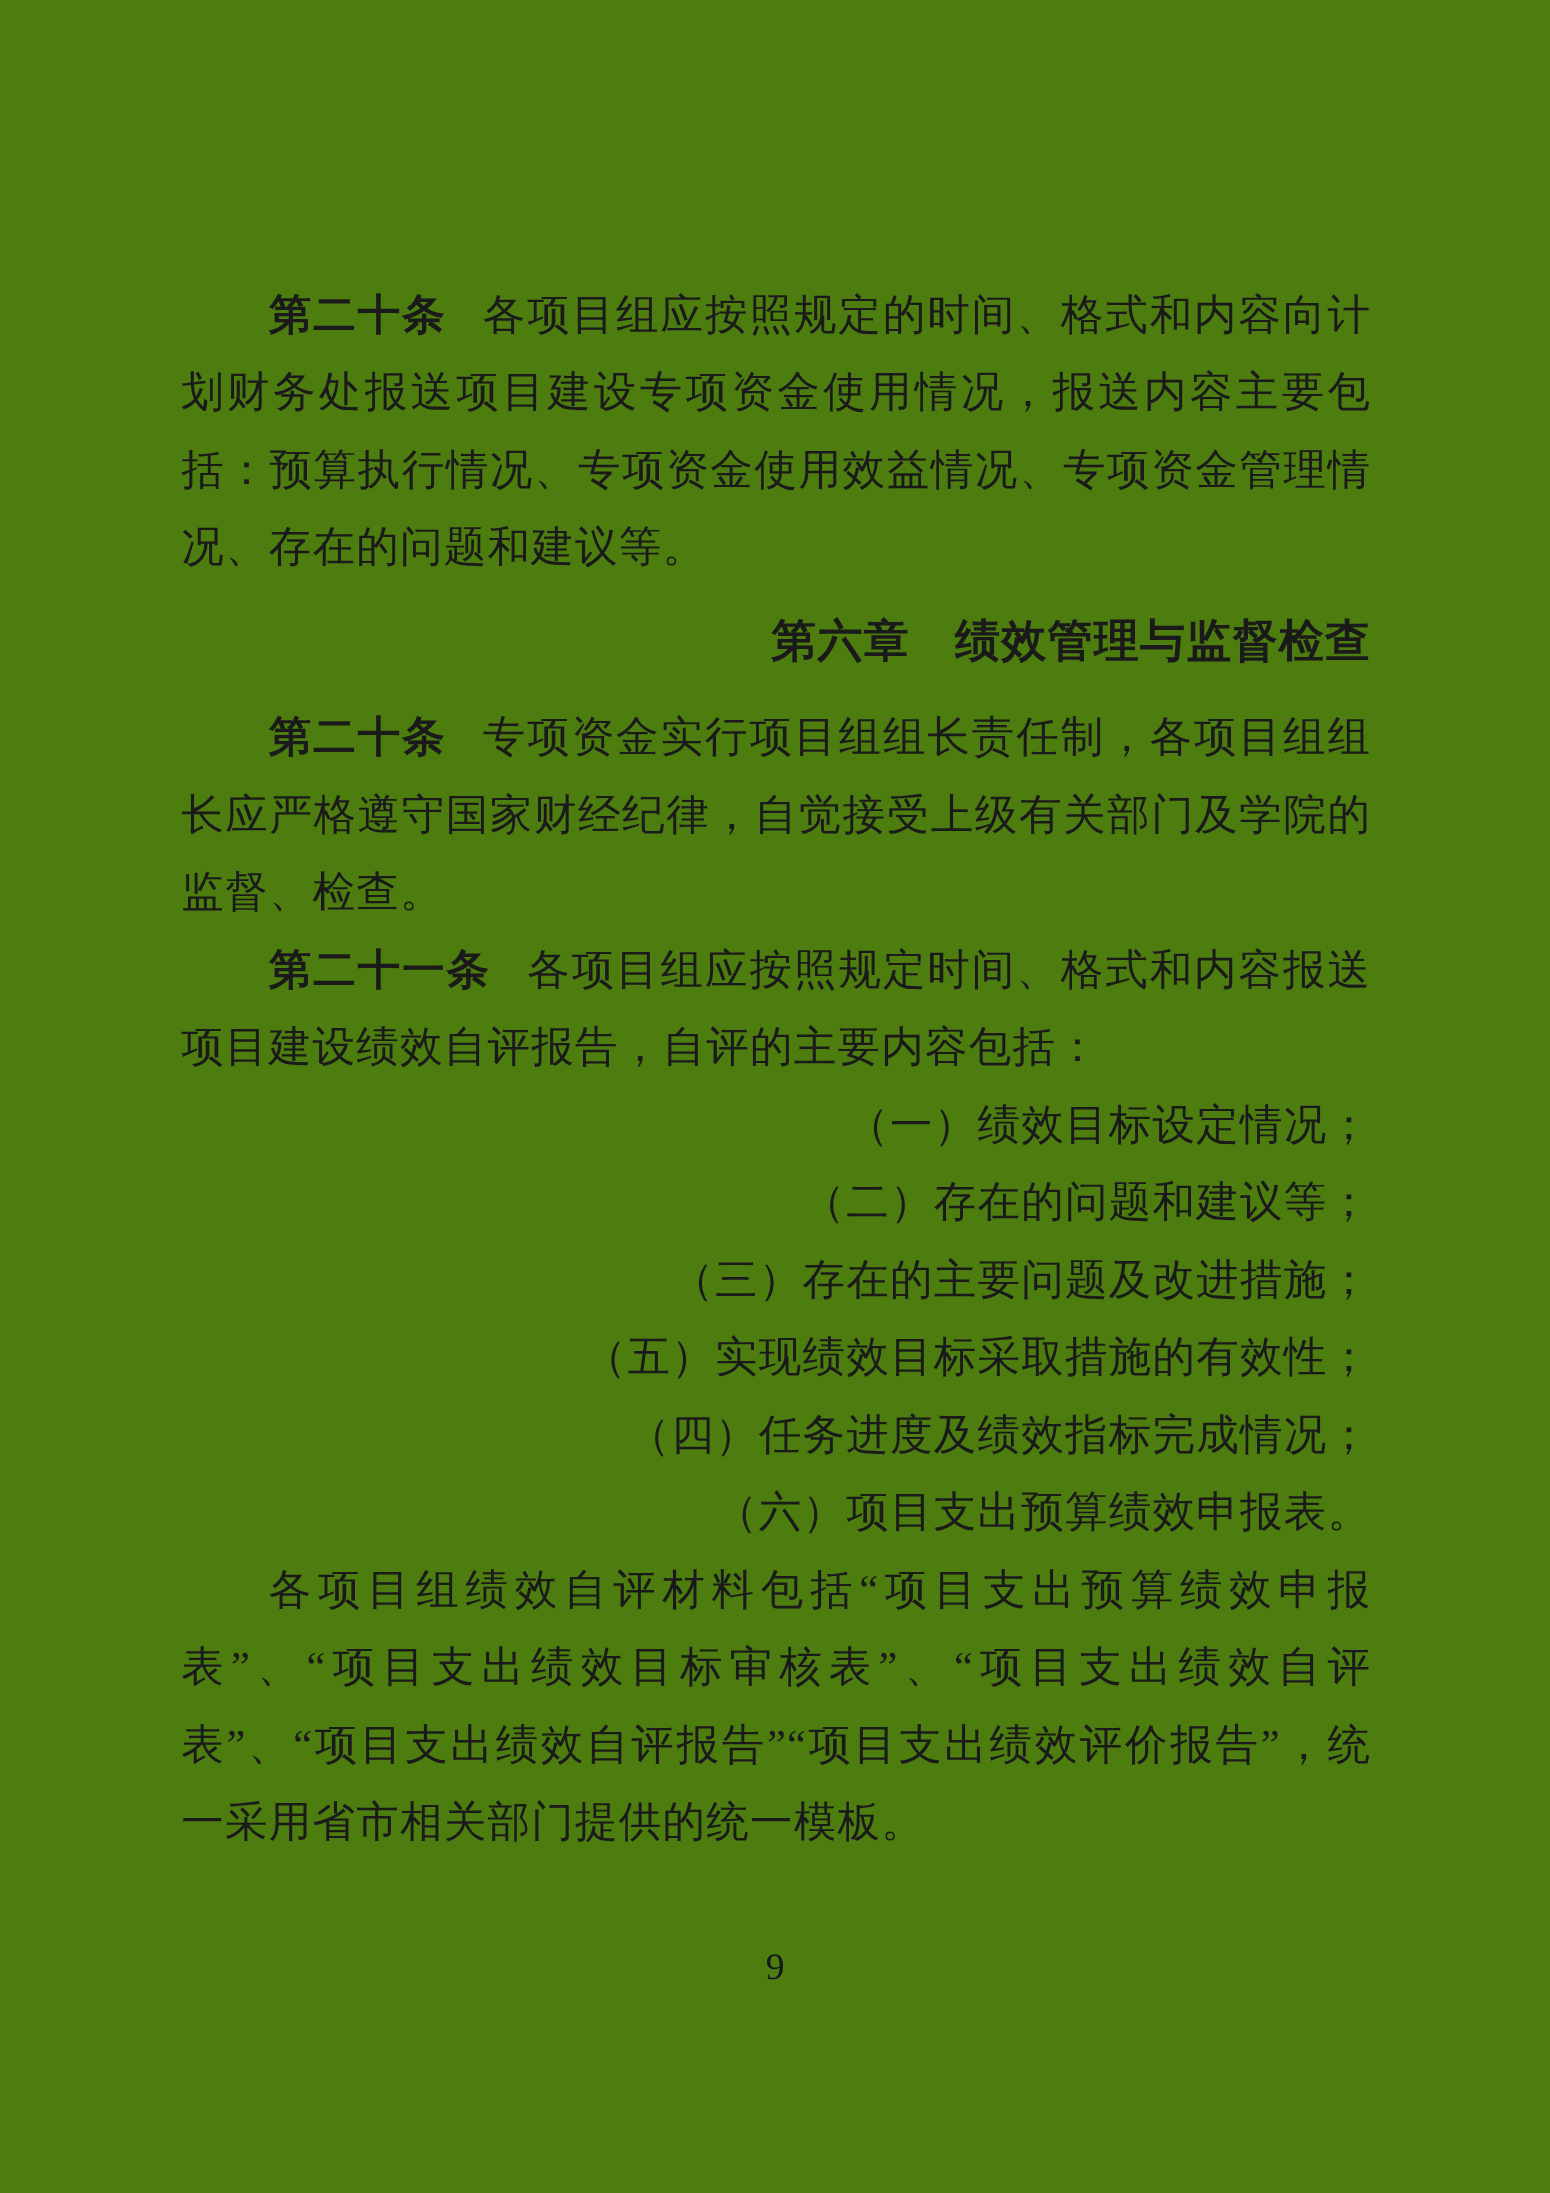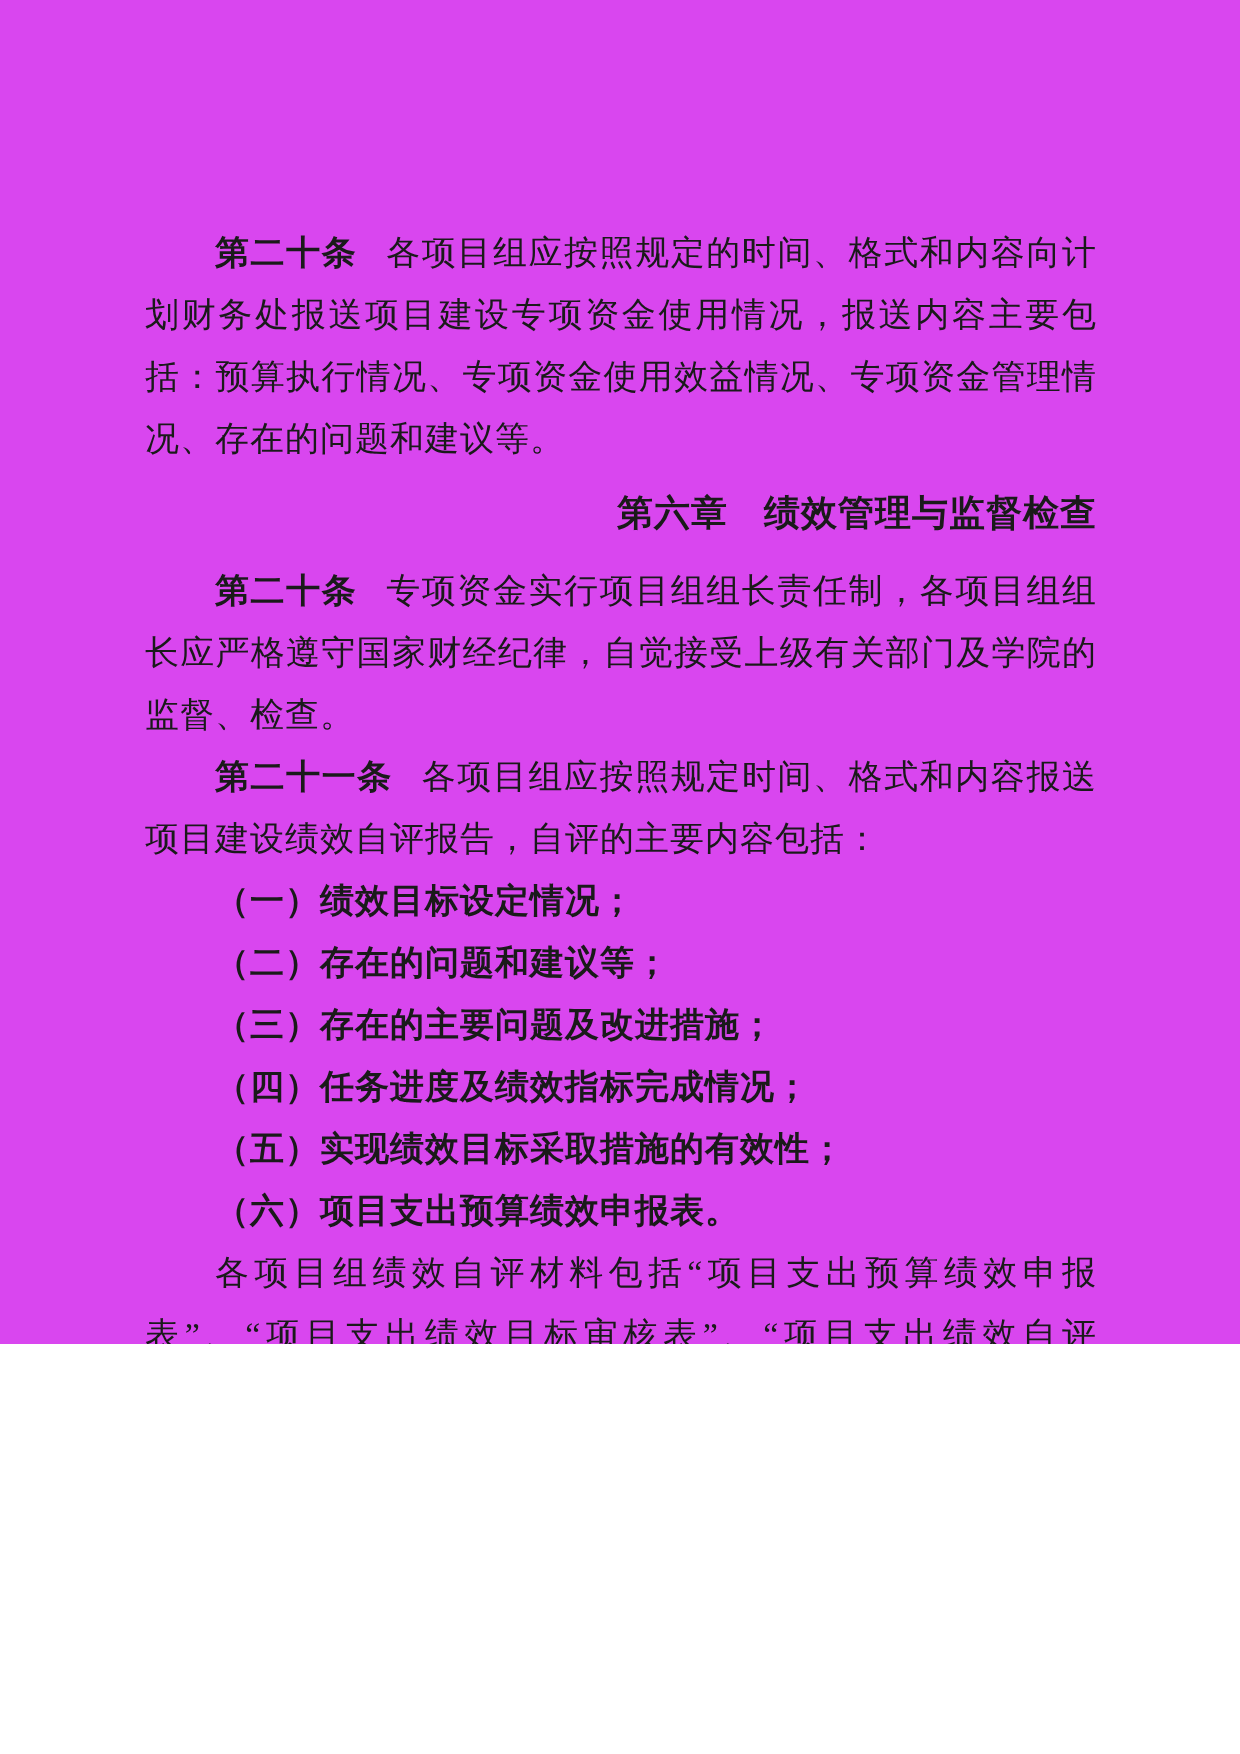--- a/index.html
+++ b/index.html
@@ -3,22 +3,22 @@
 <meta charset="utf-8">
 <style>
   html, body {
     margin: 0;
     padding: 0;
     background: #ffffff;
   }
   .page {
     position: relative;
     width: 1240px;
-    height: 1344px;
-    background: #d946ef;
+    height: 1754px;
+    background: #4d7c0f;
     overflow: hidden;
     font-family: "Liberation Serif", "DejaVu Serif", serif;
     color: #1a1a1a;
   }
   .text-block {
     position: absolute;
     left: 145px;
     top: 222px;
     width: 952px;
     font-size: 34px;
@@ -43,22 +43,21 @@
     font-size: 36px;
     line-height: 62px;
     letter-spacing: 1px;
   }
   .chapter-num {
     margin-right: 1em;
   }
   .list-item {
     margin: 0;
     text-indent: 70px;
-    text-align: left;
-    font-weight: bold;
+    text-align: right;
   }
   .page-number {
     position: absolute;
     left: 0;
     top: 1556px;
     width: 100%;
     text-align: center;
     font-size: 30px;
     line-height: 36px;
     color: #16161d;
@@ -75,22 +74,22 @@
 
     <p class="chapter-heading"><span class="chapter-num">第六章</span><span>绩效管理与监督检查</span></p>
 
     <p class="para"><span class="art-num">第二十条</span><span>专项资金实行项目组组长责任制，各项目组组长应严格遵守国家财经纪律，自觉接受上级有关部门及学院的监督、检查。</span></p>
 
     <p class="para"><span class="art-num">第二十一条</span><span>各项目组应按照规定时间、格式和内容报送项目建设绩效自评报告，自评的主要内容包括：</span></p>
 
     <p class="list-item">（一）绩效目标设定情况；</p>
     <p class="list-item">（二）存在的问题和建议等；</p>
     <p class="list-item">（三）存在的主要问题及改进措施；</p>
+    <p class="list-item">（五）实现绩效目标采取措施的有效性；</p>
     <p class="list-item">（四）任务进度及绩效指标完成情况；</p>
-    <p class="list-item">（五）实现绩效目标采取措施的有效性；</p>
     <p class="list-item">（六）项目支出预算绩效申报表。</p>
 
     <p class="para">各项目组绩效自评材料包括“项目支出预算绩效申报表”、“项目支出绩效目标审核表”、“项目支出绩效自评表”、“项目支出绩效自评报告”“项目支出绩效评价报告”，统一采用省市相关部门提供的统一模板。</p>
 
   </div>
 
   <div class="page-number">9</div>
 
 </div>
 

